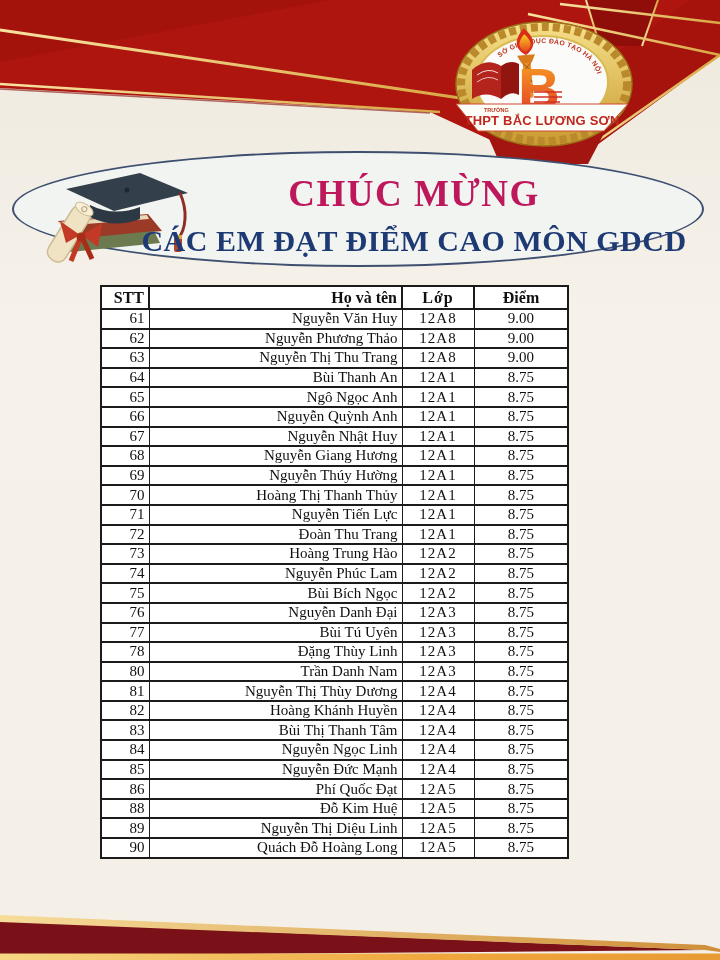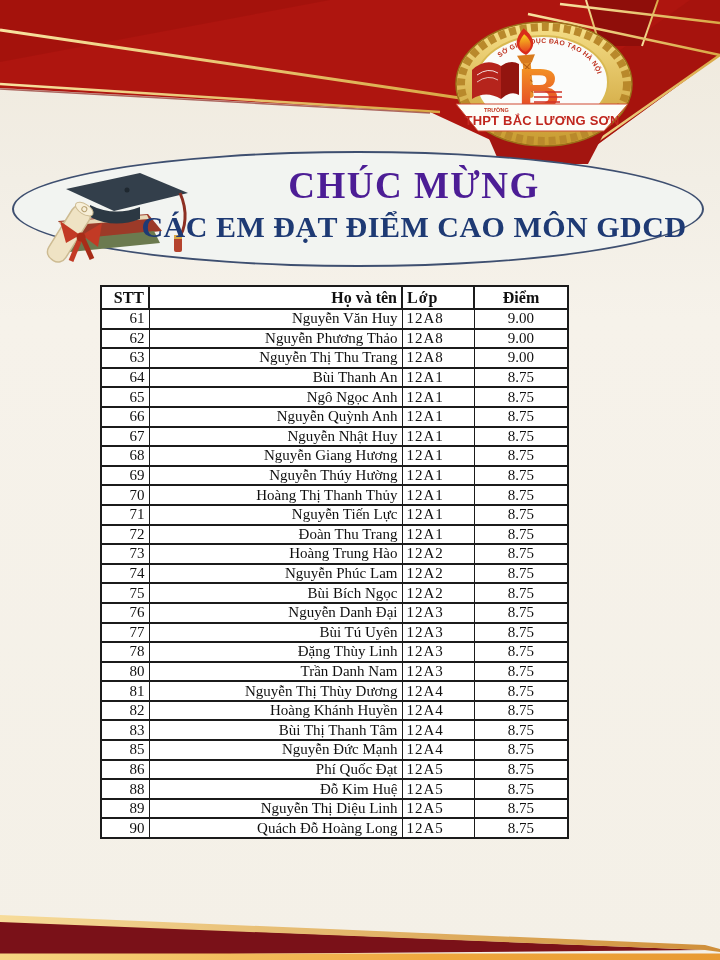--- a/index.html
+++ b/index.html
@@ -14,22 +14,22 @@
   
   .title-banner{
     position:absolute;left:12px;top:151px;width:692px;height:116px;
     background:#f2f4f1;border:2px solid #3e4f70;border-radius:50%;
     box-sizing:border-box;
   }
   .banner-text{
     position:absolute;left:120px;top:12px;width:560px;text-align:center;
   }
   .banner-title{
-    margin:0;font-size:37px;font-weight:bold;letter-spacing:1.5px;
-    color:#4c1d95;font-family:"Liberation Serif",serif;line-height:1.15;
+    margin:8px;font-size:37px;font-weight:bold;letter-spacing:1.5px;
+    color:#be185d;font-family:"Liberation Serif",serif;line-height:1.15;
   }
   .banner-subtitle{
     margin:2px 0 0 0;font-size:30px;font-weight:bold;letter-spacing:.5px;
     color:#1e3a74;font-family:"Liberation Serif",serif;line-height:1.15;
   }
   .grad-cap{position:absolute;left:14px;top:8px;}
   
   .score-table{
     position:absolute;left:100px;top:285px;border-collapse:collapse;
     background:#ffffff;border:2px solid #1b1b1b;
@@ -38,21 +38,21 @@
   .score-table th{
     border:2px solid #1b1b1b;font-size:16px;font-weight:bold;
     height:21px;padding:0 4px;color:#101010;
   }
   .score-table td{
     border:1px solid #1b1b1b;border-bottom-width:2px;font-size:15px;height:17.6px;
     padding:0 4px;color:#101010;white-space:nowrap;
   }
   .col-stt{width:38px;text-align:right;}
   .col-name{width:240px;text-align:right;padding-left:7px!important;}
-  .col-lop{width:62px;text-align:left;letter-spacing:1px;margin-left:12px;}
+  .col-lop{width:62px;text-align:center;letter-spacing:1px;margin-left:12px;}
   .col-diem{width:84px;text-align:center;}
 </style>
 </head>
 <body>
 
 <div class="page">
 
   <svg class="top-decor" width="720" height="270" viewBox="0 0 720 270">
     <defs>
       <linearGradient id="goldRing" x1="0" y1="0" x2="0" y2="1">
@@ -295,20 +295,26 @@
           <td class="col-lop">12A4</td>
           <td class="col-diem">8.75</td>
         </tr>
         <tr>
           <td class="col-stt">83</td>
           <td class="col-name">Bùi Thị Thanh Tâm</td>
           <td class="col-lop">12A4</td>
           <td class="col-diem">8.75</td>
         </tr>
         <tr>
+          <td class="col-stt">84</td>
+          <td class="col-name">Nguyễn Ngọc Linh</td>
+          <td class="col-lop">12A4</td>
+          <td class="col-diem">8.75</td>
+        </tr>
+        <tr>
           <td class="col-stt">85</td>
           <td class="col-name">Nguyễn Đức Mạnh</td>
           <td class="col-lop">12A4</td>
           <td class="col-diem">8.75</td>
         </tr>
         <tr>
           <td class="col-stt">86</td>
           <td class="col-name">Phí Quốc Đạt</td>
           <td class="col-lop">12A5</td>
           <td class="col-diem">8.75</td>

